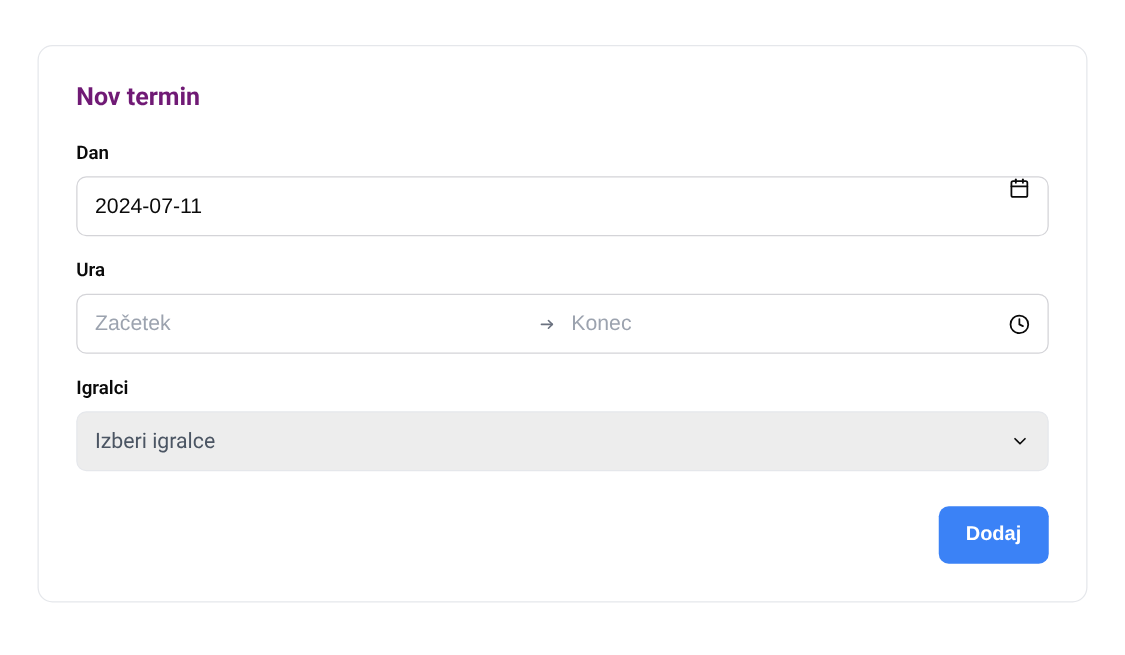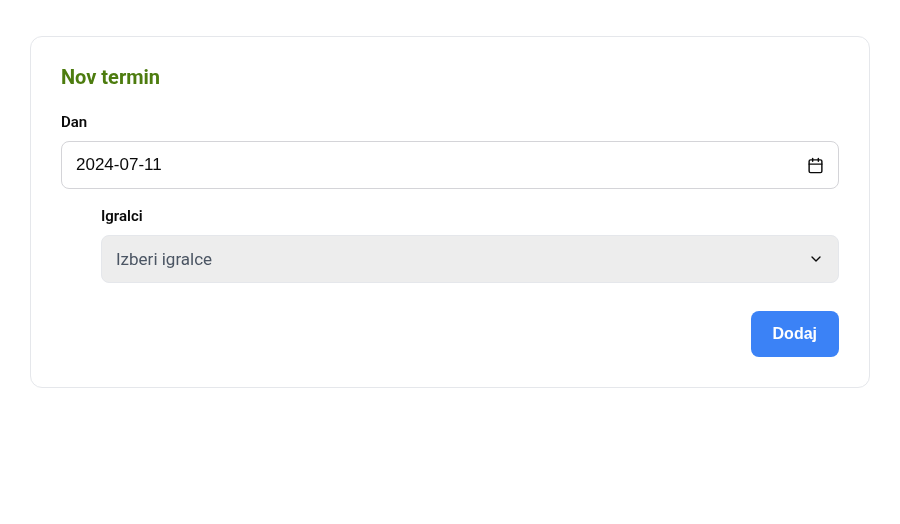--- a/index.html
+++ b/index.html
@@ -16,37 +16,37 @@
       background: #ffffff;
       border: 1px solid #e5e7eb;
       border-radius: 12px;
       padding: 28px 30px 30px 30px;
       max-width: 840px;
       margin: 0 auto;
     }
     .card-title {
       font-size: 20px;
       font-weight: 700;
-      color: #4d7c0f;
+      color: #701a75;
       margin-bottom: 24px;
     }
     .field-group {
       margin-bottom: 18px;
     }
     .field-label {
       display: block;
       font-size: 15px;
       font-weight: 600;
       color: #0a0a0a;
       margin-bottom: 10px;
     }
     .input-wrap {
       position: relative;
       display: flex;
-      align-items: center;
+      align-items: flex-start;
       border: 1px solid #d4d4d8;
       border-radius: 8px;
       background: #ffffff;
       height: 48px;
       padding: 0 14px;
     }
     .input-wrap input {
       flex: 1;
       border: none;
       outline: none;
@@ -144,22 +144,41 @@
         <svg width="17" height="17" viewBox="0 0 24 24" fill="none" stroke="currentColor" stroke-width="2" stroke-linecap="round" stroke-linejoin="round">
           <rect x="3" y="4" width="18" height="18" rx="2" ry="2"></rect>
           <line x1="16" y1="2" x2="16" y2="6"></line>
           <line x1="8" y1="2" x2="8" y2="6"></line>
           <line x1="3" y1="10" x2="21" y2="10"></line>
         </svg>
       </span>
     </div>
   </div>
 
+  <div class="field-group">
+    <label class="field-label">Ura</label>
+    <div class="time-wrap">
+      <input type="text" placeholder="Začetek" style="">
+      <span class="time-arrow">
+        <svg width="15" height="15" viewBox="0 0 24 24" fill="none" stroke="currentColor" stroke-width="2" stroke-linecap="round" stroke-linejoin="round">
+          <line x1="5" y1="12" x2="19" y2="12"></line>
+          <polyline points="14 7 19 12 14 17"></polyline>
+        </svg>
+      </span>
+      <input type="text" placeholder="Konec" style="">
+      <span class="input-icon">
+        <svg width="17" height="17" viewBox="0 0 24 24" fill="none" stroke="currentColor" stroke-width="2" stroke-linecap="round" stroke-linejoin="round">
+          <circle cx="12" cy="12" r="10"></circle>
+          <polyline points="12 6 12 12 16 14"></polyline>
+        </svg>
+      </span>
+    </div>
+  </div>
 
-  <div class="field-group" style="margin-bottom:0;margin-left:40px;">
+  <div class="field-group" style="margin-bottom:0;">
     <label class="field-label">Igralci</label>
     <div class="select-wrap">
       <span class="select-placeholder">Izberi igralce</span>
       <span class="select-chevron">
         <svg width="16" height="16" viewBox="0 0 24 24" fill="none" stroke="currentColor" stroke-width="2" stroke-linecap="round" stroke-linejoin="round">
           <polyline points="6 9 12 15 18 9"></polyline>
         </svg>
       </span>
     </div>
   </div>

